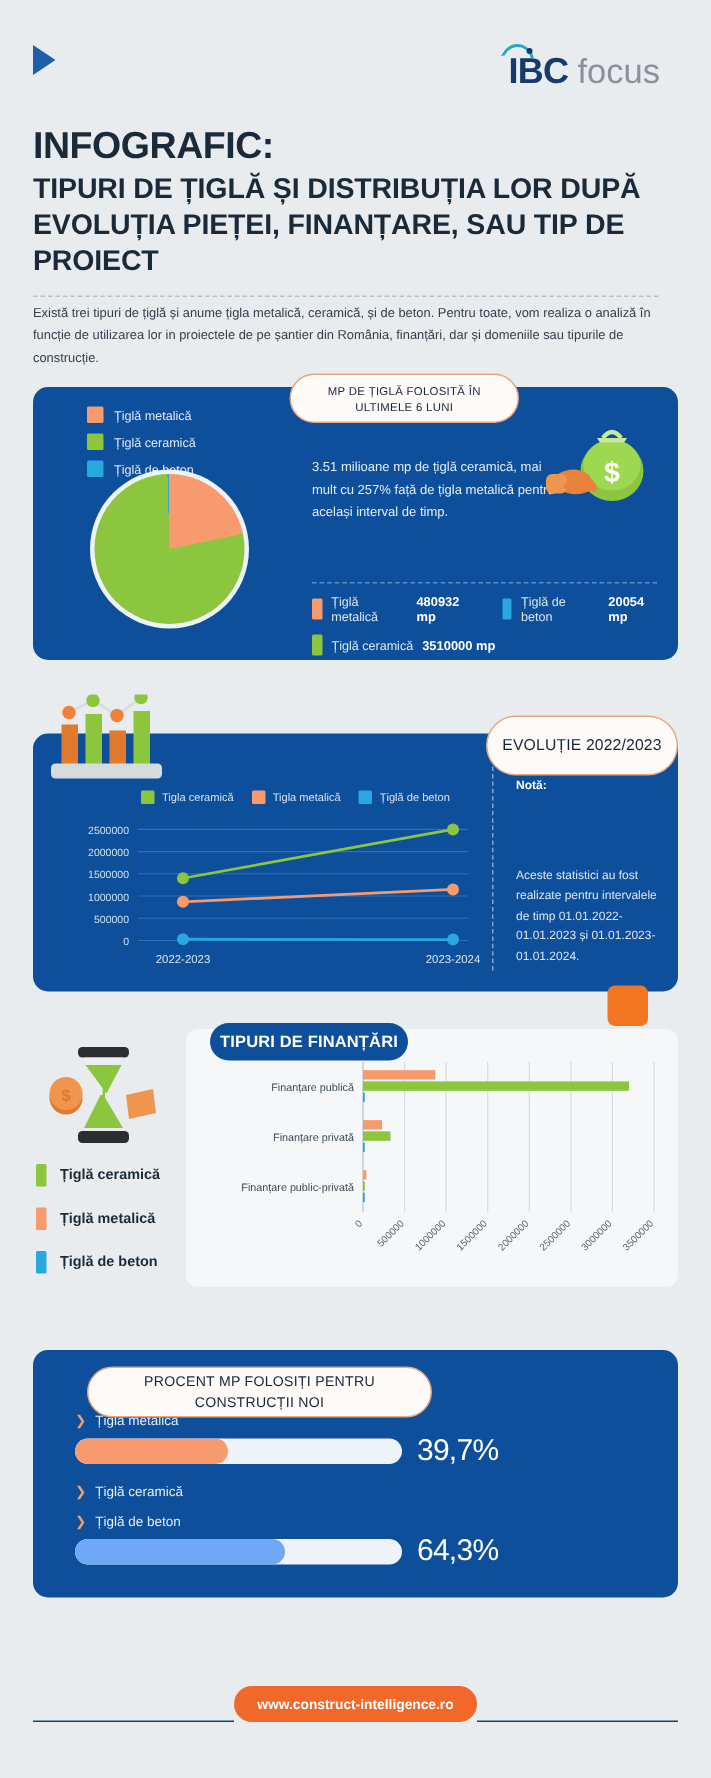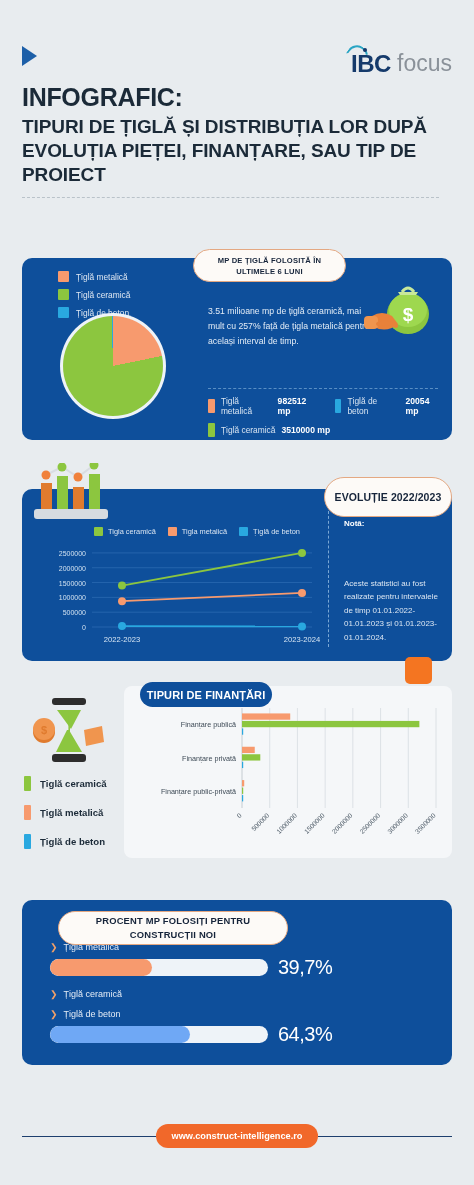--- a/index.html
+++ b/index.html
@@ -13,23 +13,22 @@
     position: relative;
     width: 474px;
     height: 1185px;
     background: #e8ecef;
     overflow: hidden;
   }
 
   
   .header {
     position: absolute;
-    top: 0; left: 0; right: 0;
+    top: 0; left: 0; right: 12px;
     height: 78px;
-    margin-top: 16px;
   }
   .play-triangle {
     position: absolute;
     left: 22px; top: 30px;
     width: 0; height: 0;
     border-left: 15px solid #1d5fa8;
     border-top: 10px solid transparent;
     border-bottom: 10px solid transparent;
   }
   .logo {
@@ -92,21 +91,21 @@
     background: #0e4f9b;
     border-radius: 10px;
   }
   .badge-pill {
     position: absolute;
     background: #fdfaf7;
     border: 1.4px solid #e4a882;
     border-radius: 22px;
     text-align: center;
     color: #16243a;
-    font-weight: bold;
+    font-weight: normal;
     z-index: 6;
     display: flex; flex-direction: column;
     align-items: center; justify-content: center;
   }
 
   
   #pie-panel { top: 258px; left: 22px; width: 430px; height: 182px; }
   #pie-badge {
     top: 249px; left: 193px; width: 153px; height: 33px;
     font-size: 7.6px; line-height: 1.45; letter-spacing: 0.2px;
@@ -225,21 +224,21 @@
   .track {
     width: 218px; height: 17px;
     background: #eef3f8; border-radius: 9px; overflow: hidden;
   }
   .fill { height: 100%; border-radius: 9px; }
   .pct-value { font-size: 20px; color: #ffffff; letter-spacing: -0.5px; }
 
   
   .footer {
     position: absolute; left: 22px; right: 22px; top: 1124px;
-    display: flex; align-items: center;
+    display: flex; align-items: flex-end;
   }
   .foot-line { flex: 1; border-top: 1.2px solid #1d3f6e; }
   .foot-pill {
     background: #f1682a; border-radius: 14px;
     padding: 7px 16px; color: #ffffff;
     font-size: 9.2px; font-weight: bold;
     white-space: nowrap;
   }
 </style>
 </head>
@@ -258,20 +257,21 @@
       <div class="logo-focus">focus</div>
     </div>
   </div>
 
   <div class="title-block">
     <div class="title-main">INFOGRAFIC:</div>
     <div class="title-sub">TIPURI DE ȚIGLĂ ȘI DISTRIBUȚIA LOR DUPĂ EVOLUȚIA PIEȚEI, FINANȚARE, SAU TIP DE PROIECT</div>
     <div class="title-rule"></div>
   </div>
 
+  <div class="intro">Există trei tipuri de țiglă și anume țigla metalică, ceramică, și de beton. Pentru toate, vom realiza o analiză în funcție de utilizarea lor in proiectele de pe șantier din România, finanțări, dar și domeniile sau tipurile de construcție.</div>
 
   <div class="panel" id="pie-panel">
     <div class="pie-legend">
       <div class="row">
         <span class="sw" style="background: rgb(247, 154, 110);"></span>
         <span class="lbl">Țiglă metalică</span>
       </div>
       <div class="row">
         <span class="sw" style="background: rgb(140, 198, 63);"></span>
         <span class="lbl">Țiglă ceramică</span>
@@ -299,21 +299,21 @@
       <path d="M18 44 q10 -3 18 2" fill="none" stroke="#e8813a" stroke-width="4" stroke-linecap="round"></path>
     </svg>
 
     <div class="dash-sep"></div>
 
     <div class="stats">
       <div class="stats-row">
         <div class="stat">
           <span class="sw" style="background:#f79a6e"></span>
           <span class="name">Țiglă metalică</span>
-          <span class="val">982512 mp</span>
+          <span class="val">480932 mp</span>
         </div>
         <span class="stat-gap"></span>
         <div class="stat">
           <span class="sw" style="background:#29a8e0"></span>
           <span class="name">Țiglă de beton</span>
           <span class="val">20054 mp</span>
         </div>
       </div>
       <div class="stats-row">
         <div class="stat">

